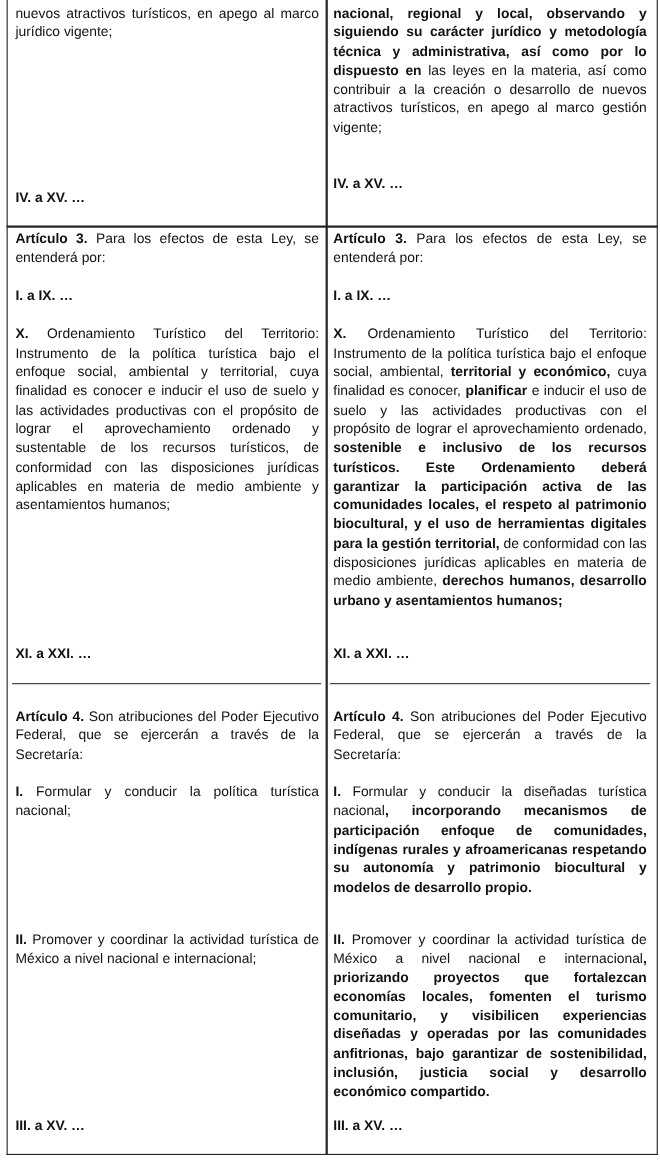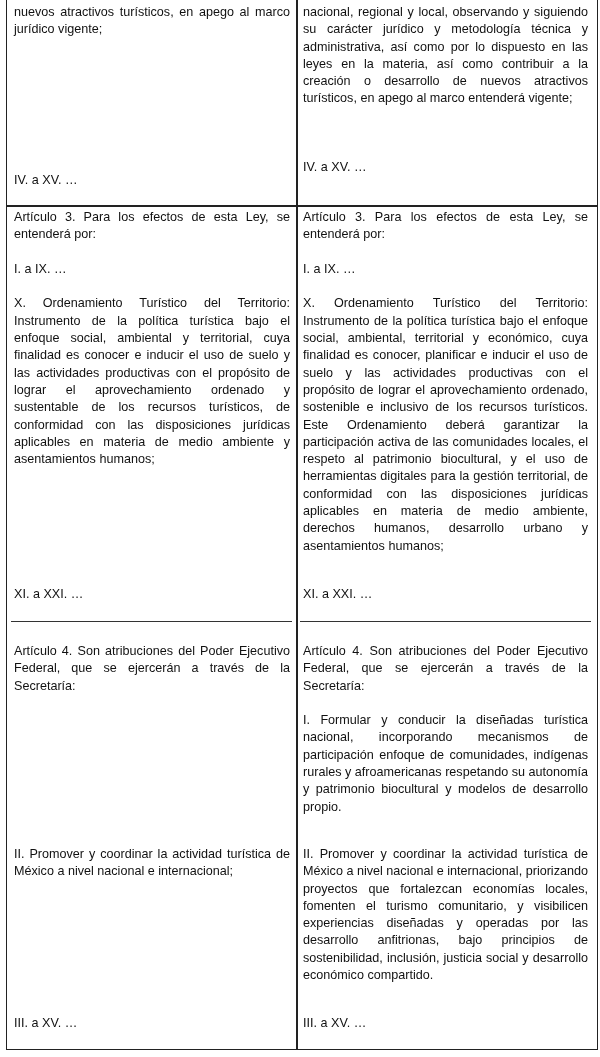--- a/index.html
+++ b/index.html
@@ -8,40 +8,40 @@
   .page { position: absolute; left: 0; top: 0; width: 501px; height: 1057px; }
   .tbl { position: absolute; left: 6px; top: 0; width: 592px; height: 1050px;
          border-left: 1.5px solid #222; border-right: 1.5px solid #222; border-bottom: 1.5px solid #222; box-sizing: border-box; }
   .vdiv { position: absolute; left: 296px; top: 0; width: 1.5px; height: 1050px; background: #222; }
   .hdiv { position: absolute; left: 6px; top: 205px; width: 592px; height: 1.5px; background: #222; }
   .cell { position: absolute; font-size: 12.6px; line-height: 17.3px; text-align: justify; }
   .lc { left: 14px; width: 276px; }
   .rc { left: 303px; width: 285px; }
   .cell p { margin: 0; }
   .gap { height: 17.3px; }
-  b { font-weight: normal; }
+  b { font-weight: bold; }
   .rule { position: absolute; height: 1.2px; background: #333; }
 </style>
 </head>
 <body>
 
 <div class="page">
   <div class="tbl"></div>
   <div class="vdiv"></div>
   <div class="hdiv"></div>
 
   <div class="cell lc" style="top:4px;">
     <p>nuevos atractivos turísticos, en apego al marco jurídico vigente;</p>
   </div>
   <div class="cell lc" style="top:172px;">
     <p><b>IV.  a XV. …</b></p>
   </div>
 
   <div class="cell rc" style="top:4px;">
-    <p><b>nacional, regional y local, observando y siguiendo su carácter jurídico y metodología técnica y administrativa, así como por lo dispuesto en</b><span> las leyes en la materia, así como contribuir a la creación o desarrollo de nuevos atractivos turísticos, en apego al marco entenderá vigente;</span></p>
+    <p><b>nacional, regional y local, observando y siguiendo su carácter jurídico y metodología técnica y administrativa, así como por lo dispuesto en</b><span> las leyes en la materia, así como contribuir a la creación o desarrollo de nuevos atractivos turísticos, en apego al marco gestión vigente;</span></p>
   </div>
   <div class="cell rc" style="top:159px;">
     <p><b>IV. a XV. …</b></p>
   </div>
 
   <div class="cell lc" style="top:209px;">
     <p><b>Artículo 3.</b><span> Para los efectos de esta Ley, se entenderá por:</span></p>
     <div class="gap"></div>
     <p><b>I. a IX. …</b></p>
     <div class="gap"></div>
@@ -60,32 +60,33 @@
     <p><b>X.</b><span> Ordenamiento Turístico del Territorio: Instrumento de la política turística bajo el enfoque social, ambiental, </span><b>territorial y económico,</b><span> cuya finalidad es conocer, </span><b>planificar</b><span> e inducir el uso de suelo y las actividades productivas con el propósito de lograr el aprovechamiento ordenado, </span><b>sostenible e inclusivo de los recursos turísticos. Este Ordenamiento deberá garantizar la participación activa de las comunidades locales, el respeto al patrimonio biocultural, y el uso de herramientas digitales para la gestión territorial,</b><span> de conformidad con las disposiciones jurídicas aplicables en materia de medio ambiente, </span><b>derechos humanos, desarrollo urbano y asentamientos humanos;</b></p>
   </div>
   <div class="cell rc" style="top:586px;">
     <p><b>XI. a XXI. …</b></p>
   </div>
   <div class="rule" style="left:300px; width:291px; top:621px;"></div>
 
   <div class="cell lc" style="top:643px;">
     <p><b>Artículo 4.</b><span> Son atribuciones del Poder Ejecutivo Federal, que se ejercerán a través de la Secretaría:</span></p>
     <div class="gap"></div>
+    <p><b>I.</b><span> Formular y conducir la política turística nacional;</span></p>
   </div>
   <div class="cell lc" style="top:846px;">
     <p><b>II.</b><span> Promover y coordinar la actividad turística de México a nivel nacional e internacional;</span></p>
   </div>
   <div class="cell lc" style="top:1015px;">
     <p><b>III. a XV. …</b></p>
   </div>
 
   <div class="cell rc" style="top:643px;">
     <p><b>Artículo 4.</b><span> Son atribuciones del Poder Ejecutivo Federal, que se ejercerán a través de la Secretaría:</span></p>
     <div class="gap"></div>
     <p><b>I.</b><span> Formular y conducir la diseñadas turística nacional</span><b>, incorporando mecanismos de participación enfoque de comunidades, indígenas rurales y afroamericanas respetando su autonomía y patrimonio biocultural y modelos de desarrollo propio.</b></p>
   </div>
   <div class="cell rc" style="top:846px;">
-    <p><b>II.</b><span> Promover y coordinar la actividad turística de México a nivel nacional e internacional</span><b>, priorizando proyectos que fortalezcan economías locales, fomenten el turismo comunitario, y visibilicen experiencias diseñadas y operadas por las desarrollo anfitrionas, bajo principios de sostenibilidad, inclusión, justicia social y desarrollo económico compartido.</b></p>
+    <p><b>II.</b><span> Promover y coordinar la actividad turística de México a nivel nacional e internacional</span><b>, priorizando proyectos que fortalezcan economías locales, fomenten el turismo comunitario, y visibilicen experiencias diseñadas y operadas por las comunidades anfitrionas, bajo garantizar de sostenibilidad, inclusión, justicia social y desarrollo económico compartido.</b></p>
   </div>
   <div class="cell rc" style="top:1015px;">
     <p><b>III. a XV. …</b></p>
   </div>
 </div>
 
 </body></html>

